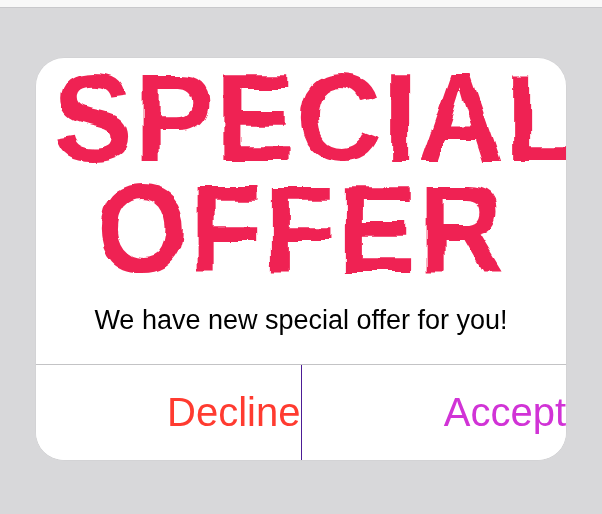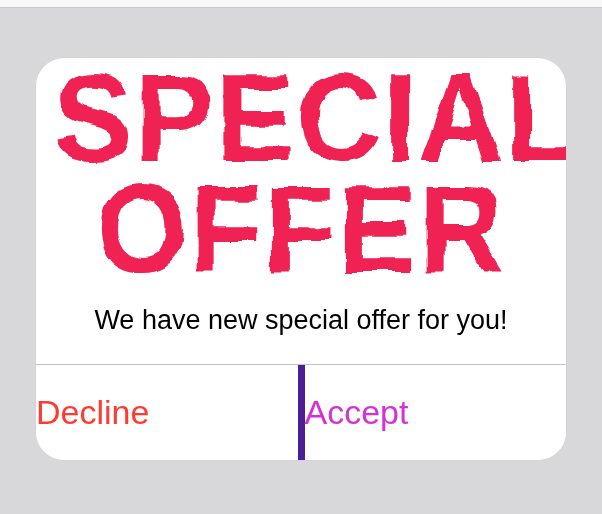--- a/index.html
+++ b/index.html
@@ -71,29 +71,29 @@
     }
     .button-row {
       display: flex;
       border-top: 1px solid #c3c3c5;
       height: 96px;
     }
     .button {
       flex: 1;
       display: flex;
       align-items: center;
-      justify-content: flex-start;
-      font-size: 34px;
+      justify-content: flex-end;
+      font-size: 40px;
       font-weight: 400;
       cursor: pointer;
       user-select: none;
       background: #fff;
     }
     .button + .button {
-      border-left: 7px solid #4c1d95;
+      border-left: 1px solid #4c1d95;
     }
     .decline {
       color: #ff3b30;
     }
     .accept {
       color: #d133d6;
       font-weight: 500;
     }
     svg.defs {
       position: absolute;

